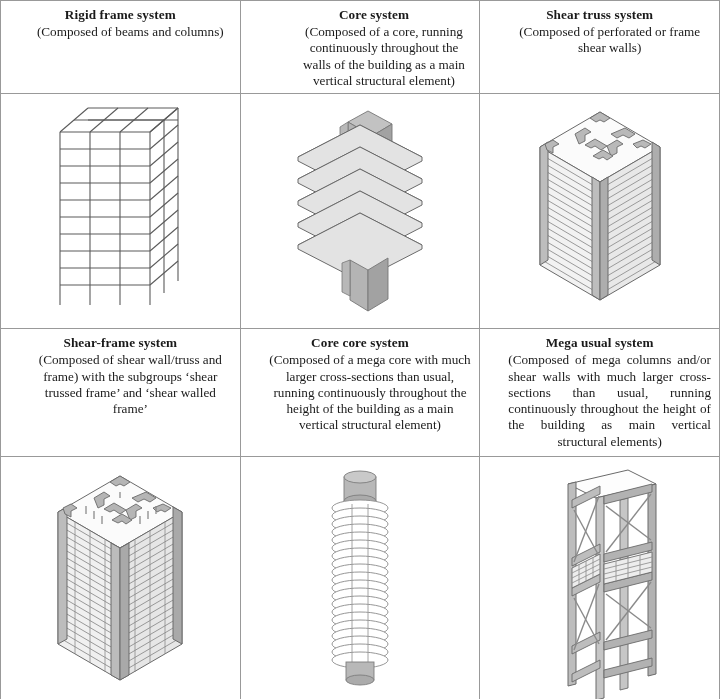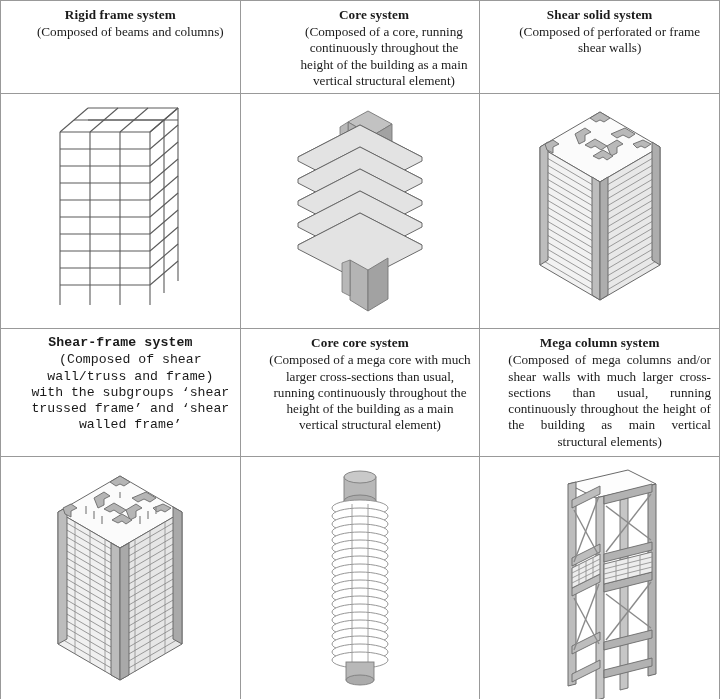--- a/index.html
+++ b/index.html
@@ -78,26 +78,26 @@
         <tr class="text-row">
       <td style="height:91px;">
         <div class="cell-text">
           <span class="sys-title">Rigid frame system</span>
           <span class="sys-desc">(Composed of beams and columns)</span>
         </div>
       </td>
       <td style="height:91px;padding-left:28px;">
         <div class="cell-text">
           <span class="sys-title">Core system</span>
-          <span class="sys-desc">(Composed of a core, running continuously throughout the height of the building as a main vertical structural element)</span>
+          <span class="sys-desc">(Composed of a core, running continuously throughout the walls of the building as a main vertical structural element)</span>
         </div>
       </td>
       <td style="height:91px;">
         <div class="cell-text">
-          <span class="sys-title">Shear solid system</span>
+          <span class="sys-title">Shear truss system</span>
           <span class="sys-desc">(Composed of perforated or frame shear walls)</span>
         </div>
       </td>
     </tr>
 
     <tr class="figure-row">
       <td style="height:234px;">
         <div class="fig-wrap">
           <svg width="180" height="222" viewBox="0 0 180 222">
             <g fill="none" stroke="#5a5a5a" stroke-width="1.1">
@@ -240,35 +240,35 @@
               <polygon points="78,56 88,50 98,56 92,60 88,57 84,59"></polygon>
               <polygon points="30,44 38,40 44,44 38,47 38,53 32,50"></polygon>
               <polygon points="128,40 136,44 130,48 126,46 122,48 118,44"></polygon>
             </g>
           </svg>
         </div>
       </td>
     </tr>
 
     <tr class="text-row">
-      <td style="height:127px;font-family:Liberation Mono, monospace;">
+      <td style="height:127px;">
         <div class="cell-text">
           <span class="sys-title">Shear-frame system</span>
           <span class="sys-desc">(Composed of shear wall/truss and frame) with the subgroups ‘shear trussed frame’ and ‘shear walled frame’</span>
         </div>
       </td>
       <td style="height:127px;">
         <div class="cell-text">
           <span class="sys-title">Core core system</span>
           <span class="sys-desc">(Composed of a mega core with much larger cross-sections than usual, running continuously throughout the height of the building as a main vertical structural element)</span>
         </div>
       </td>
       <td style="height:127px;">
         <div class="cell-text justified">
-          <span class="sys-title">Mega column system</span>
+          <span class="sys-title">Mega usual system</span>
           <span class="sys-desc">(Composed of mega columns and/or shear walls with much larger cross-sections than usual, running continuously throughout the height of the building as main vertical structural elements)</span>
         </div>
       </td>
     </tr>
 
     <tr class="figure-row">
       <td style="height:247px;">
         <div class="fig-wrap">
           <svg width="180" height="238" viewBox="0 0 180 238">
 

